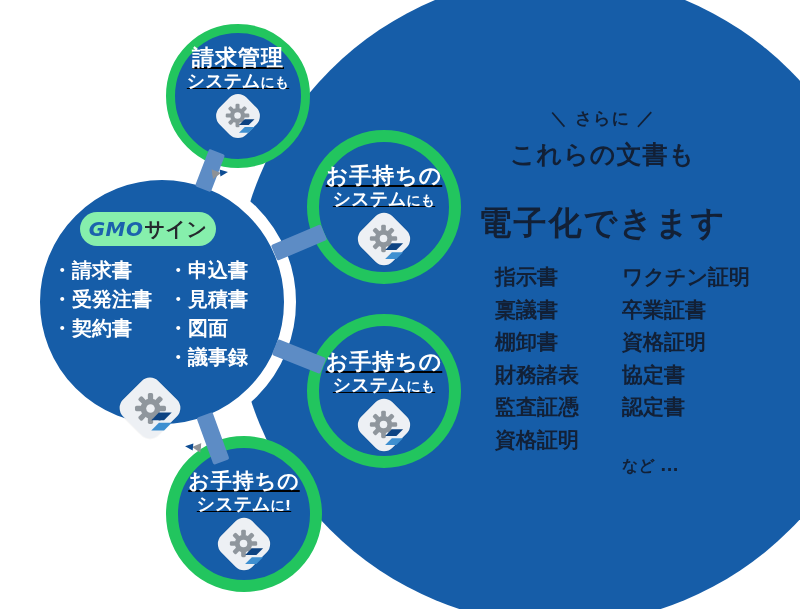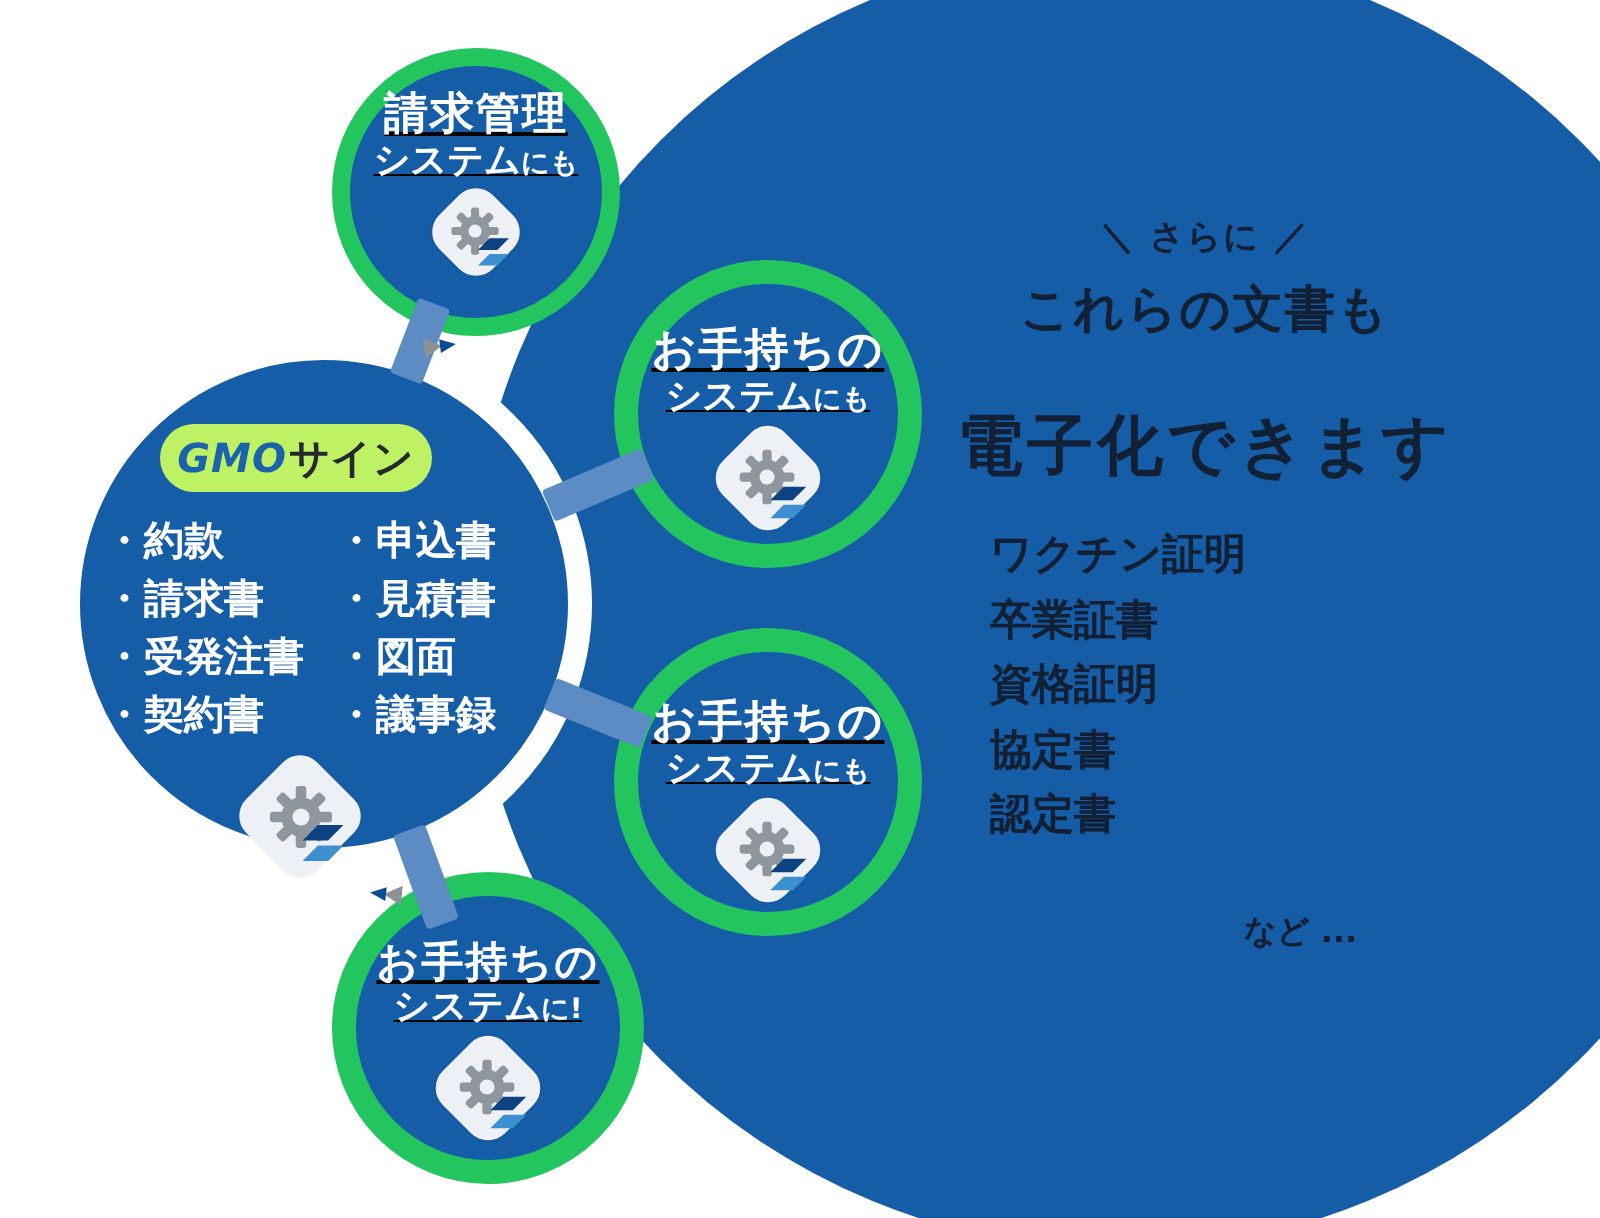--- a/index.html
+++ b/index.html
@@ -36,21 +36,21 @@
   .c1{left:190px;top:162px;width:40px;transform:rotate(-69deg);}
   .c2{left:272px;top:234px;width:54px;transform:rotate(-23deg);}
   .c3{left:273px;top:348px;width:52px;transform:rotate(22deg);}
   .c4{left:188px;top:430px;width:50px;transform:rotate(70deg);}
   .arrow-decor{position:absolute;z-index:7;width:17px;height:12px;}
   .a1{left:212px;top:167px;transform:rotate(-8deg);}
   .a2{left:184px;top:441px;transform:scaleX(-1) rotate(-6deg);}
   
   .hub{position:absolute;left:28px;top:168px;width:268px;height:268px;box-sizing:border-box;
     border-radius:50%;background:var(--blue);border:12px solid #fff;z-index:5;}
-  .logo-pill{position:absolute;left:80px;top:212px;width:136px;height:34px;background:#bef264;
+  .logo-pill{position:absolute;left:80px;top:212px;width:136px;height:34px;background:#86efac;
     border-radius:17px;display:flex;align-items:center;justify-content:center;z-index:6;
     font-weight:900;font-style:italic;font-size:20px;letter-spacing:.5px;}
   .logo-gmo{color:#1b62ad;}
   .logo-sign{color:#25282d;font-style:normal;margin-left:1px;}
   .hub-cols{position:absolute;left:52px;top:256px;display:flex;z-index:6;
     color:#fff;font-size:20px;font-weight:800;}
   .hub-cols .col1{width:116px;}
   .hub-cols .doc{line-height:29px;white-space:nowrap;}
   
   .satellite{position:absolute;box-sizing:border-box;border-radius:50%;background:var(--blue);
@@ -105,20 +105,28 @@
   </defs>
 </svg>
 
 <div class="stage">
 
   <div class="big-right"></div>
   <div class="kicker">＼ さらに ／</div>
   <div class="heading">これらの文書も</div>
   <div class="subheading">電子化できます</div>
   <div class="right-cols">
+    <div class="col1">
+        <div class="doc">指示書</div>
+        <div class="doc">稟議書</div>
+        <div class="doc">棚卸書</div>
+        <div class="doc">財務諸表</div>
+        <div class="doc">監査証憑</div>
+        <div class="doc">資格証明</div>
+      </div>
     <div class="col2">
         <div class="doc">ワクチン証明</div>
         <div class="doc">卒業証書</div>
         <div class="doc">資格証明</div>
         <div class="doc">協定書</div>
         <div class="doc">認定書</div>
       </div>
   </div>
   <div class="etc">など ...</div>
 
@@ -133,21 +141,20 @@
       <use href="#plane-sym"></use>
     </svg>
 
   <div class="hub"></div>
   <div class="logo-pill">
     <span class="logo-gmo">GMO</span>
     <span class="logo-sign">サイン</span>
   </div>
   <div class="hub-cols">
     <div class="col1">
-        <div class="doc">・約款</div>
         <div class="doc">・請求書</div>
         <div class="doc">・受発注書</div>
         <div class="doc">・契約書</div>
       </div>
     <div class="col2">
         <div class="doc">・申込書</div>
         <div class="doc">・見積書</div>
         <div class="doc">・図面</div>
         <div class="doc">・議事録</div>
       </div>

